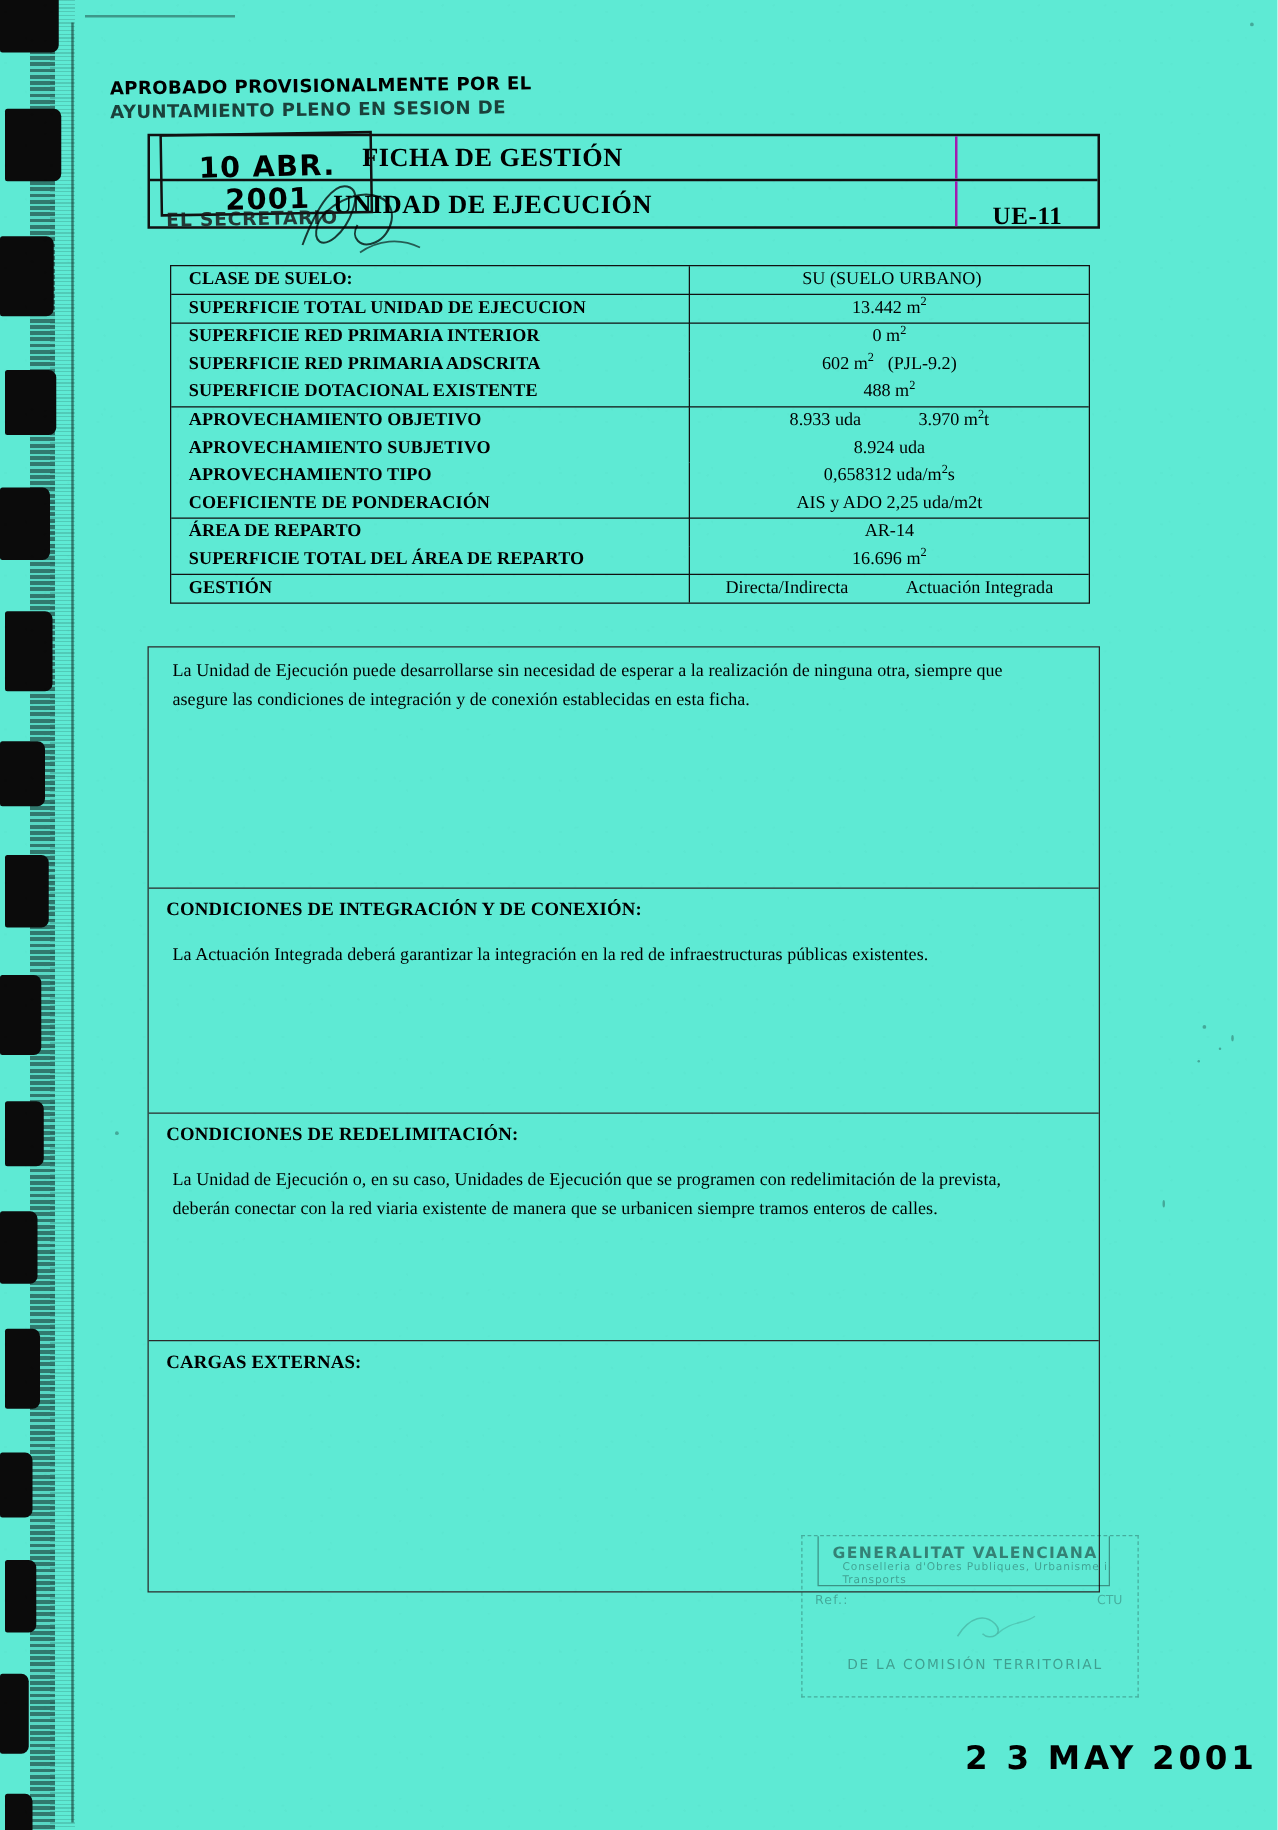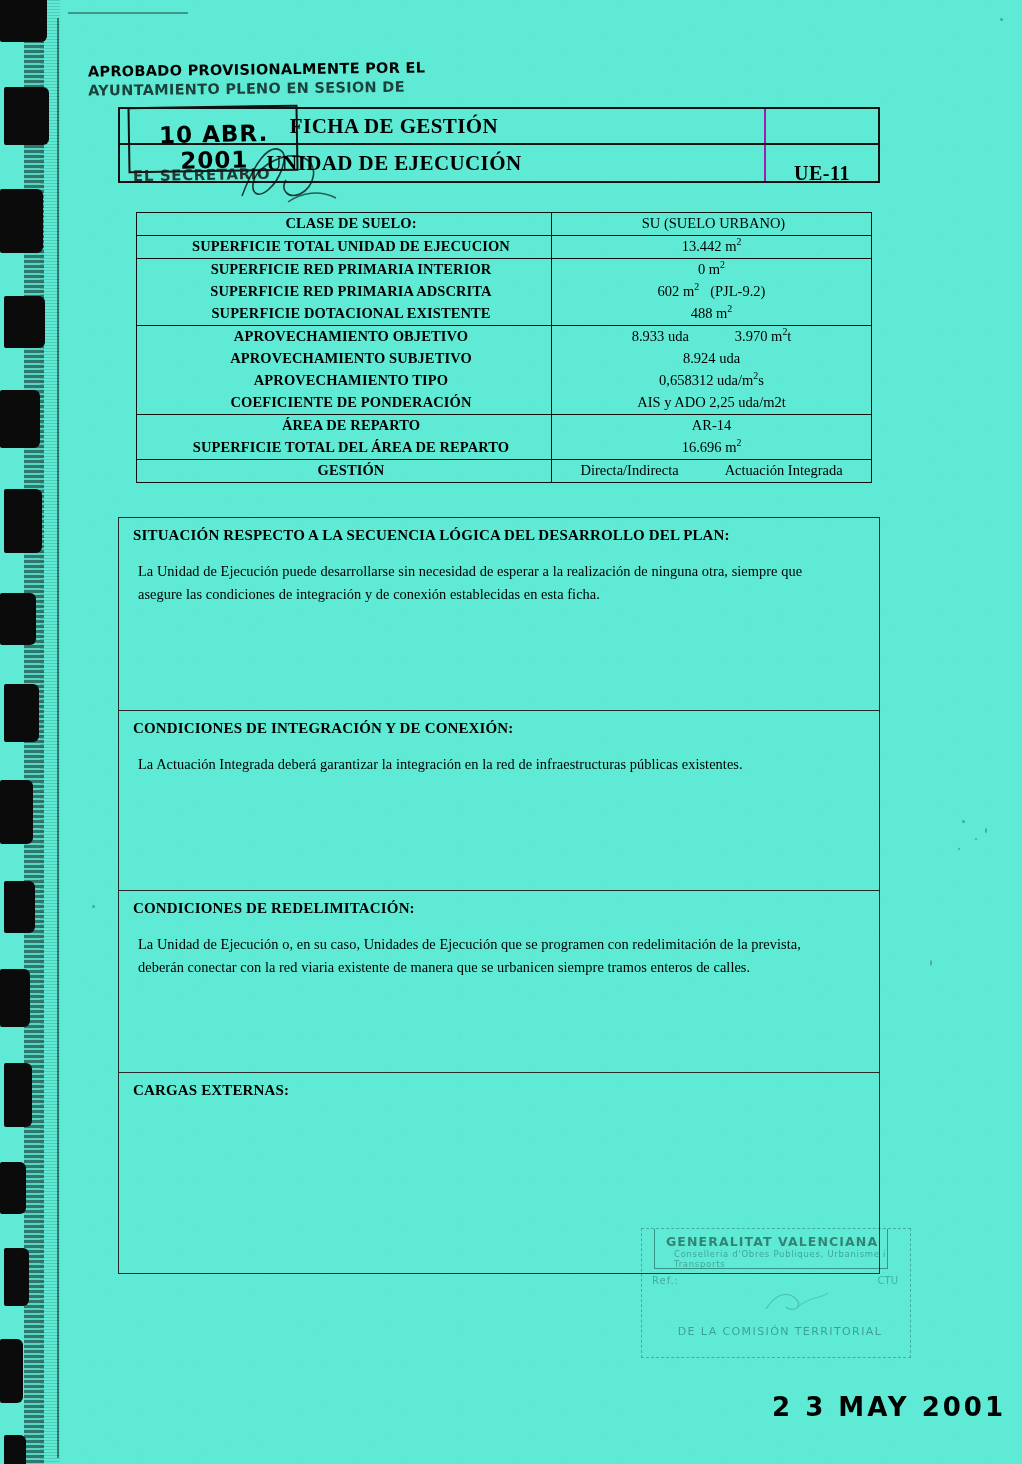--- a/index.html
+++ b/index.html
@@ -214,21 +214,20 @@
   }
   .datatable table {
     width: 100%;
     border-collapse: collapse;
     table-layout: fixed;
   }
   .datatable td {
     font-size: 14.5px;
     padding: 2px 0 3px 0;
     vertical-align: middle;
-    text-align: center;
   }
   .datatable td.lbl {
     width: 400px;
     font-weight: 700;
     letter-spacing: .1px;
     padding-left: 14px;
     border-right: 1.5px solid #111;
     white-space: nowrap;
   }
   .datatable td.val {
@@ -513,21 +512,20 @@
               <span>Actuación Integrada</span>
             </span>
           </td>
         </tr>
       </tbody>
     </table>
   </div>
 
   <div class="sections">
     <div class="section sec-1">
-      <div class="sec-title">SITUACIÓN RESPECTO A LA SECUENCIA LÓGICA DEL DESARROLLO DEL PLAN:</div>
       <div class="sec-body">
         <p>La Unidad de Ejecución puede desarrollarse sin necesidad de esperar a la realización de ninguna otra, siempre que</p>
         <p>asegure las condiciones de integración y de conexión establecidas en esta ficha.</p>
       </div>
     </div>
     <div class="section sec-2">
       <div class="sec-title">CONDICIONES DE INTEGRACIÓN Y DE CONEXIÓN:</div>
       <div class="sec-body">
         <p>La Actuación Integrada deberá garantizar la integración en la red de infraestructuras públicas existentes.</p>
       </div>

